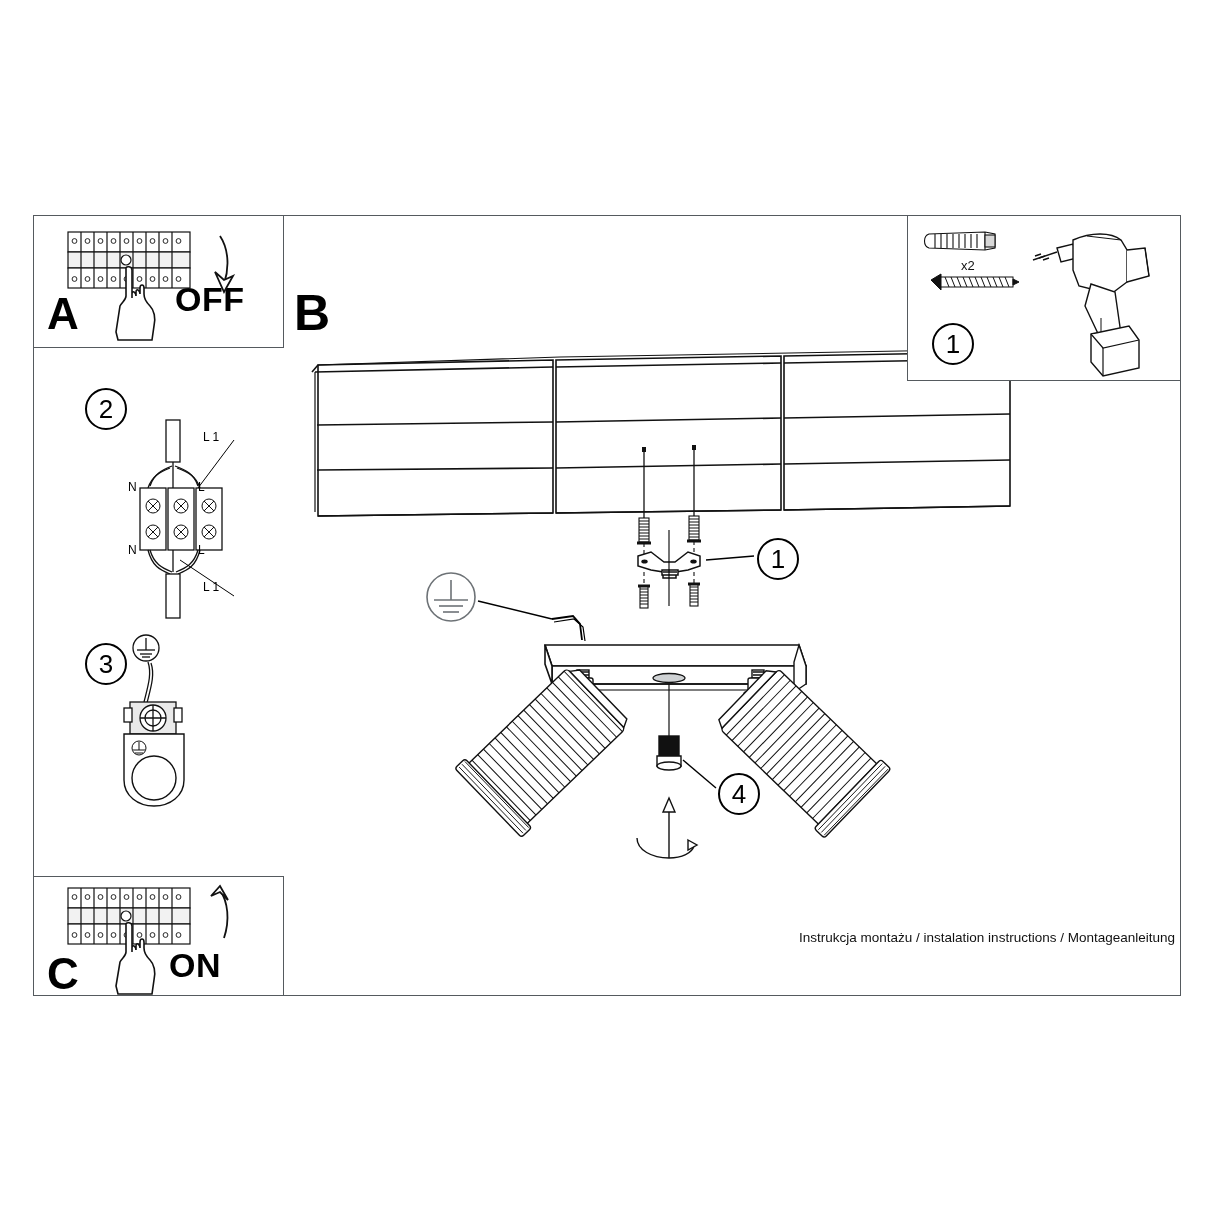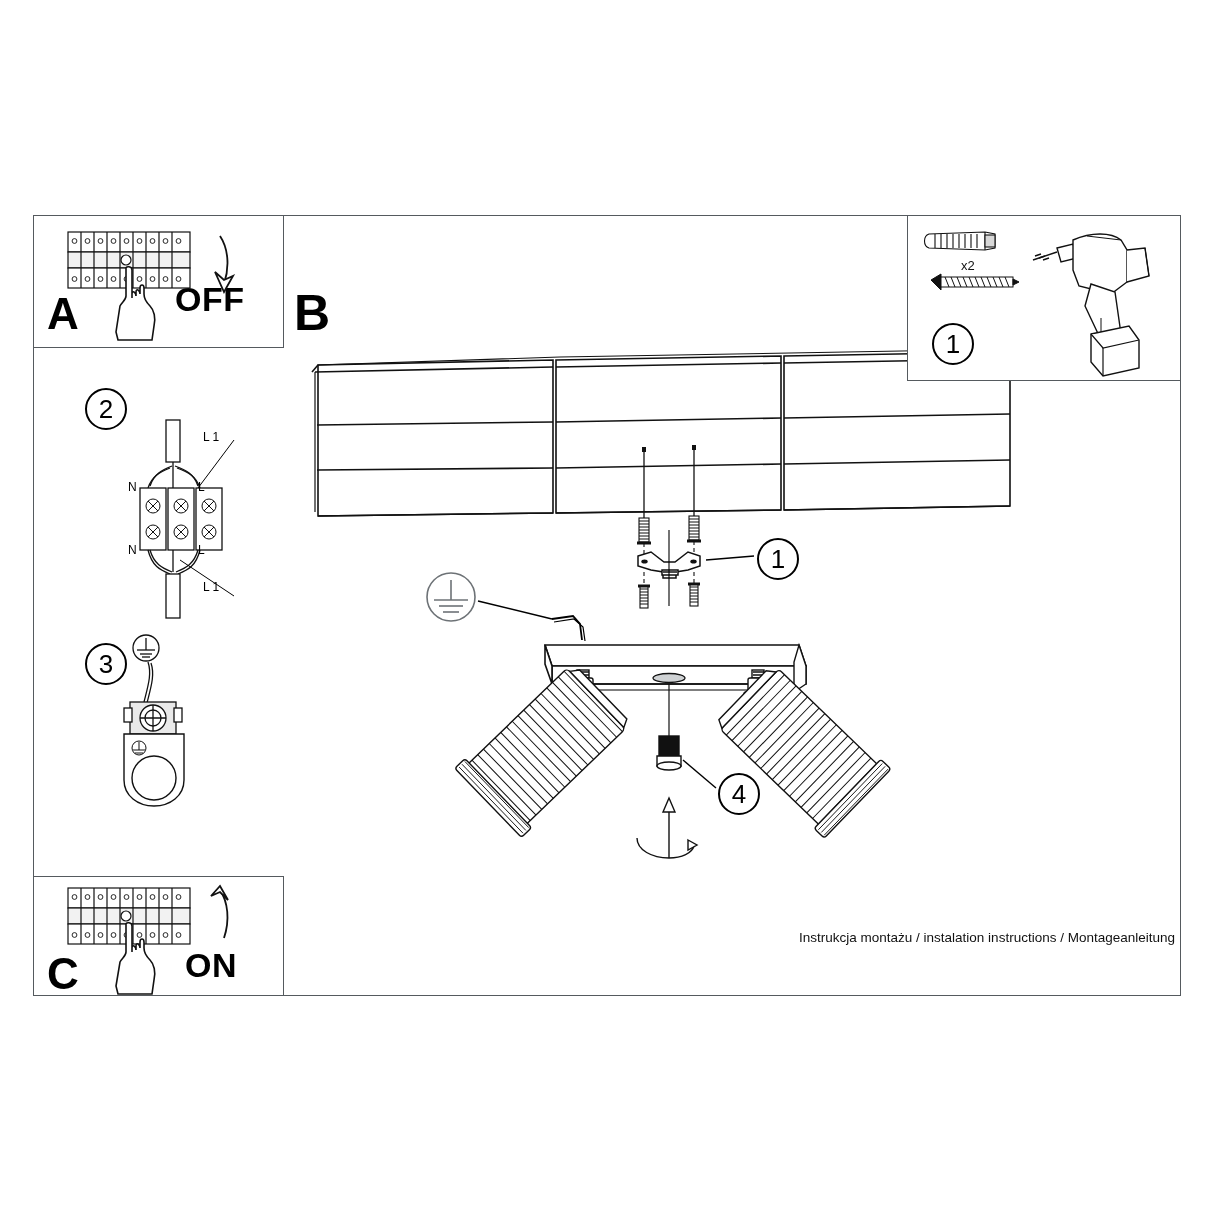--- a/index.html
+++ b/index.html
@@ -47,21 +47,21 @@
   #letter-b { left: 294px; top: 288px; font-size: 50px; }
   #letter-c { left: 47px; top: 952px; }
 
   .word-label {
     font-size: 34px;
     font-weight: 700;
     color: #000;
     letter-spacing: 0.5px;
   }
   #word-off { left: 175px; top: 280px; text-align: center; }
-  #word-on  { left: 185px; top: 946px; }
+  #word-on  { left: 169px; top: 946px; }
 
   
   .callout {
     border: 2px solid #000;
     border-radius: 50%;
     display: flex;
     align-items: center;
     justify-content: center;
     font-size: 26px;
     font-weight: 400;

